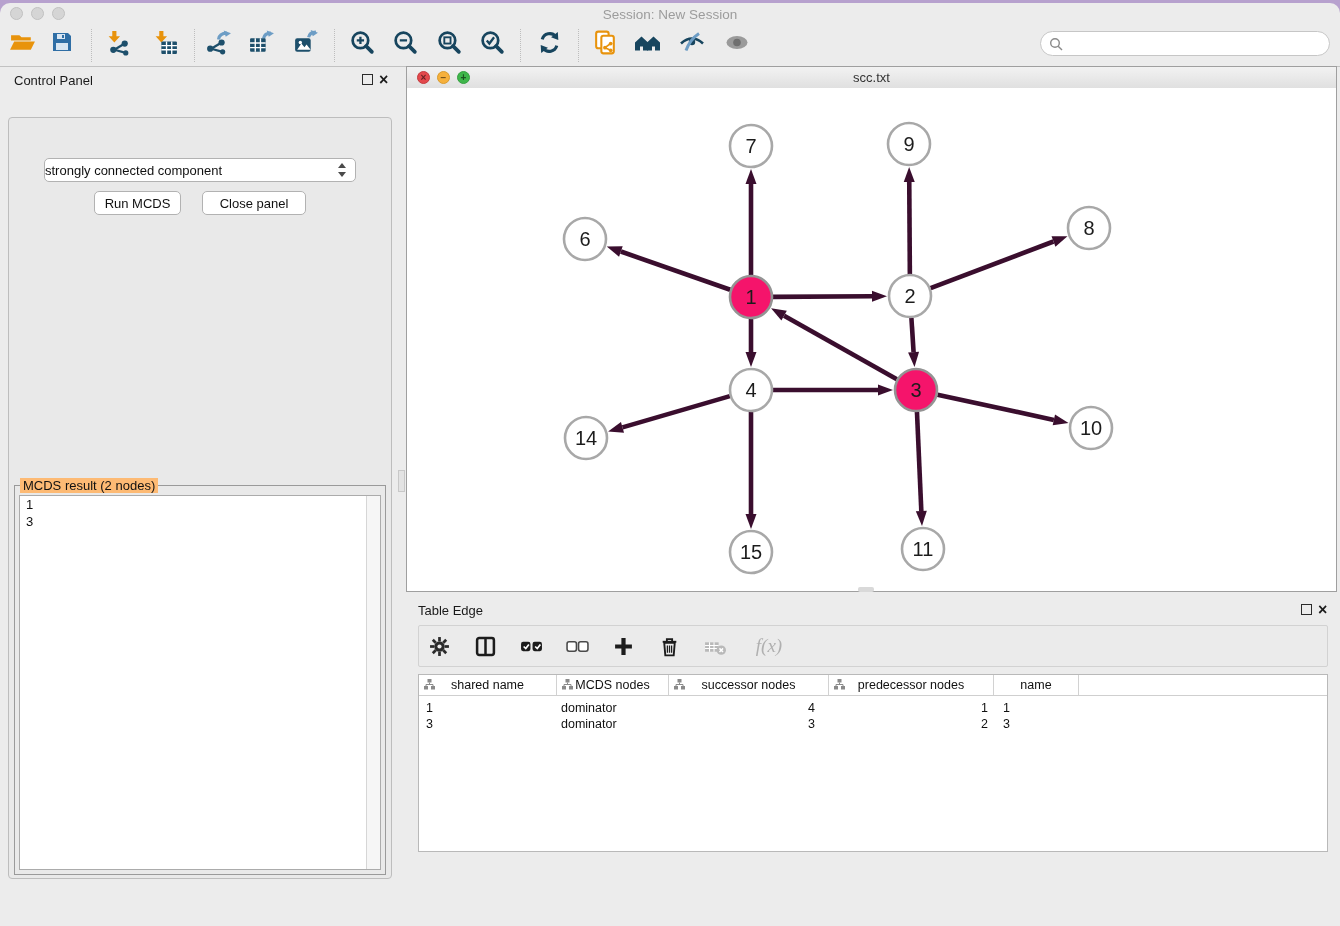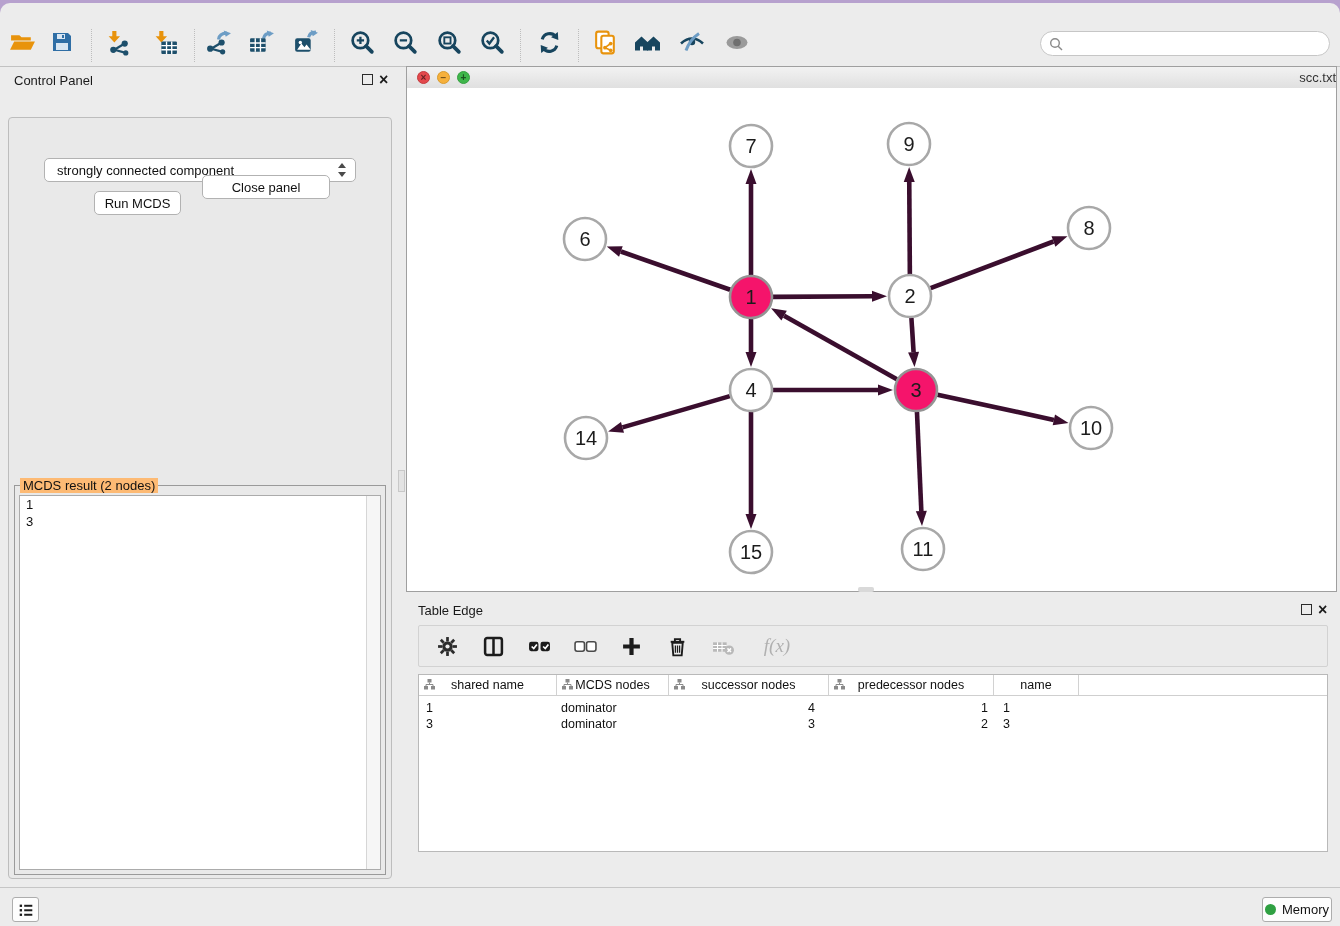--- a/index.html
+++ b/index.html
@@ -20,60 +20,66 @@
   .float-btn{position:absolute;width:11px;height:11px;border:1.6px solid #2b2b2b;box-sizing:border-box;background:transparent;}
   .close-btn{position:absolute;font-size:16px;font-weight:bold;color:#1b1b1b;line-height:11px;}
   .tab{height:22px;line-height:22px;padding:0 13px;background:#fff;border:1px solid #b5b5b5;border-left:none;font-size:13px;color:#111;box-sizing:border-box;}
   .tab.first{border-left:1px solid #b5b5b5;border-radius:6px 0 0 6px;}
   .tab.last{border-radius:0 6px 6px 0;}
   .tab.active{background:#dadada;color:#bcbcbc;}
   
   .cp-content{position:absolute;left:8px;top:114px;width:384px;height:762px;background:#e9e9e9;border:1px solid #bdbdbd;border-radius:4px;box-sizing:border-box;}
   .cp-tabs{position:absolute;left:78px;top:93px;display:flex;z-index:3;}
   .opt-label{position:absolute;left:0;width:400px;top:134px;text-align:center;font-size:13.5px;color:#111;}
-  .dropdown{position:absolute;left:44px;top:155px;width:312px;height:24px;background:#fff;border:1px solid #b2b2b2;border-radius:5px;box-sizing:border-box;display:flex;align-items:center;font-size:13px;padding-left:12px;color:#111;}
+  .dropdown{position:absolute;left:44px;top:155px;width:312px;height:24px;background:#fff;border:1px solid #b2b2b2;border-radius:5px;box-sizing:border-box;display:flex;align-items:center;font-size:13px;color:#111;}
   .dd-arrows{position:absolute;right:8px;top:3px;width:9px;height:16px;}
   .dd-arrows:before{content:"";position:absolute;left:0;top:1px;border-left:4.5px solid transparent;border-right:4.5px solid transparent;border-bottom:5px solid #4a4a4a;}
   .dd-arrows:after{content:"";position:absolute;left:0;bottom:1px;border-left:4.5px solid transparent;border-right:4.5px solid transparent;border-top:5px solid #4a4a4a;}
   .btn{position:absolute;height:24px;background:#fff;border:1px solid #b2b2b2;border-radius:5px;box-sizing:border-box;font-size:13px;color:#111;text-align:center;line-height:22px;}
   .result-fieldset{position:absolute;left:14px;top:482px;width:372px;height:390px;border:1px solid #9a9a9a;box-sizing:border-box;background:transparent;}
   .result-legend{position:absolute;left:5px;top:-8px;background:#fdba74;padding:0 3px;font-size:13px;color:#111;}
   .result-box{position:absolute;left:4px;top:9px;right:4px;bottom:4px;background:#fff;border:1px solid #ababab;}
   .result-scroll{position:absolute;top:0;right:0;bottom:0;width:13px;background:#f6f6f6;border-left:1px solid #d6d6d6;}
   .result-line{font-size:13px;color:#111;padding-left:6px;line-height:17px;}
   
   .net-window{position:absolute;left:406px;top:63px;width:931px;height:526px;border:1px solid #9f9f9f;box-sizing:border-box;background:#fff;}
   .net-titlebar{position:absolute;left:0;top:0;right:0;height:21px;background:linear-gradient(#f2f2f2,#e0e0e0);border-bottom:1px solid #b0b0b0;}
-  .net-title{position:absolute;left:0;right:0;top:0;height:21px;line-height:22px;text-align:right;font-size:13px;color:#333;}
+  .net-title{position:absolute;left:0;right:0;top:0;height:21px;line-height:22px;text-align:center;font-size:13px;color:#333;}
   .light{position:absolute;top:3.5px;width:13px;height:13px;border-radius:50%;box-sizing:border-box;font-size:10px;font-weight:bold;color:rgba(0,0,0,.55);text-align:center;line-height:12px;}
   .net-canvas{position:absolute;left:0;top:21px;right:0;bottom:0;background:#fff;overflow:hidden;}
   .grip-v{position:absolute;left:398px;top:467px;width:7px;height:22px;background:#e3e3e3;border:1px solid #c8c8c8;box-sizing:border-box;}
   .grip-h{position:absolute;left:858px;top:584px;width:16px;height:5px;background:#d9d9d9;border-radius:2px;}
   
-  .tp-toolbar{position:absolute;left:418px;top:622px;width:910px;height:42px;background:#ebebeb;border:1px solid #d2d2d2;border-radius:2px;box-sizing:border-box;display:flex;align-items:center;gap:22px;padding-left:16px;}
+  .tp-toolbar{position:absolute;left:418px;top:622px;width:910px;height:42px;background:#ebebeb;border:1px solid #d2d2d2;border-radius:2px;box-sizing:border-box;display:flex;align-items:center;gap:22px;padding-left:8px;}
   .tp-tool{width:24px;height:24px;display:flex;align-items:center;justify-content:center;}
   .fx{font-family:"Liberation Serif",serif;font-style:italic;color:#b0b0b0;font-size:19px;}
   .ttable{position:absolute;left:418px;top:671px;width:910px;height:178px;background:#fff;border:1px solid #b9b9b9;box-sizing:border-box;}
   .thead{position:absolute;left:0;top:0;right:0;height:20px;border-bottom:1px solid #cfcfcf;display:flex;}
   .th{position:relative;height:20px;display:flex;align-items:center;justify-content:center;font-size:12.5px;color:#111;border-right:1px solid #d2d2d2;box-sizing:border-box;}
   .th .hicon{position:absolute;left:5px;top:4px;}
   .trow{position:absolute;left:0;right:0;height:16px;display:flex;font-size:12.5px;color:#111;}
   .td{box-sizing:border-box;overflow:hidden;white-space:nowrap;}
   .tp-tabs{position:absolute;left:695px;top:862px;display:flex;}
   
   .statusbar{position:absolute;left:0;bottom:0;width:100%;height:38px;background:#ececec;border-top:1px solid #c6c6c6;}
   .sb-btn{position:absolute;top:9px;height:25px;background:#fdfdfd;border:1px solid #adadad;border-radius:3px;box-sizing:border-box;display:flex;align-items:center;justify-content:center;}
   .mem-dot{width:11px;height:11px;border-radius:50%;margin-right:6px;}
   .mem-label{font-size:13px;color:#111;}
 </style>
 </head>
 <body>
 
 <div class="page">
 
+  <div class="titlebar">
+    <div class="mac-dot" style="left:10px"></div>
+    <div class="mac-dot" style="left:31px"></div>
+    <div class="mac-dot" style="left:52px"></div>
+    <div class="title-text">Session: New Session</div>
+  </div>
 
   <div class="toolbar">
     <div class="tb-icon" style="left:8px">
       <svg width="27" height="27" viewBox="0 0 26 26">
           <path d="M2 6h8l2 2h9v3H2z" fill="#e8930c"></path>
           <path d="M1 20l4-8h20l-4 8z" fill="#e8930c"></path>
         </svg>
     </div>
     <div class="tb-icon" style="left:48px">
       <svg width="26" height="26" viewBox="0 0 26 26">
@@ -220,21 +226,21 @@
 
 
   <div class="cp-content"></div>
 
   <div class="dropdown">
     <span>strongly connected component</span>
     <span class="dd-arrows"></span>
   </div>
 
   <button class="btn" style="left:94px;top:188px;width:87px">Run MCDS</button>
-  <button class="btn" style="left:202px;top:172px;width:128px">Close panel</button>
+  <button class="btn" style="left:202px;top:188px;width:104px">Close panel</button>
 
   <div class="result-fieldset">
     <div class="result-legend">MCDS result (2 nodes)</div>
     <div class="result-box">
       <div class="result-line">1</div>
       <div class="result-line">3</div>
       <div class="result-scroll"></div>
     </div>
   </div>
 
@@ -423,30 +429,14 @@
     <div class="trow" style="top:42px">
       <div class="td" style="width:138px;padding-left:7px">3</div>
       <div class="td" style="width:112px;padding-left:4px">dominator</div>
       <div class="td" style="width:160px;text-align:right;padding-right:14px">3</div>
       <div class="td" style="width:165px;text-align:right;padding-right:6px">2</div>
       <div class="td" style="width:85px;padding-left:9px">3</div>
     </div>
   </div>
 
 
-  <div class="statusbar">
-    <div class="sb-btn" style="left:12px;width:27px">
-      <svg width="18" height="18" viewBox="0 0 20 20">
-          <rect x="3" y="4" width="2.6" height="2.6" fill="#1c1c1c"></rect>
-          <rect x="3" y="9" width="2.6" height="2.6" fill="#1c1c1c"></rect>
-          <rect x="3" y="14" width="2.6" height="2.6" fill="#1c1c1c"></rect>
-          <line x1="8" y1="5.3" x2="17" y2="5.3" stroke="#1c1c1c" stroke-width="2.2"></line>
-          <line x1="8" y1="10.3" x2="17" y2="10.3" stroke="#1c1c1c" stroke-width="2.2"></line>
-          <line x1="8" y1="15.3" x2="17" y2="15.3" stroke="#1c1c1c" stroke-width="2.2"></line>
-        </svg>
-    </div>
-    <div class="sb-btn" style="left:1262px;width:70px">
-      <span class="mem-dot" style="background: rgb(47, 160, 66);"></span>
-      <span class="mem-label">Memory</span>
-    </div>
-  </div>
 
 </div>
 
 </body></html>

